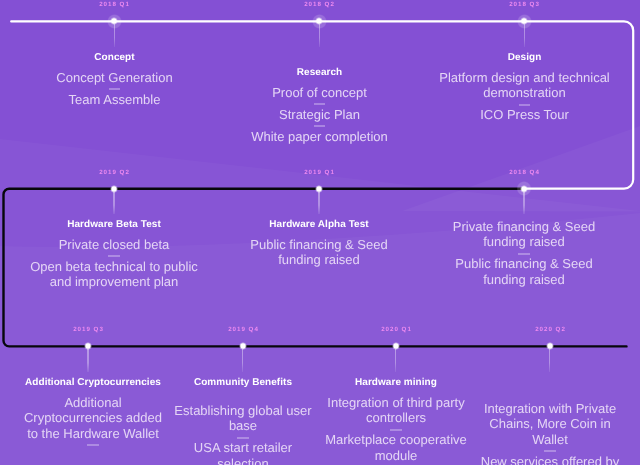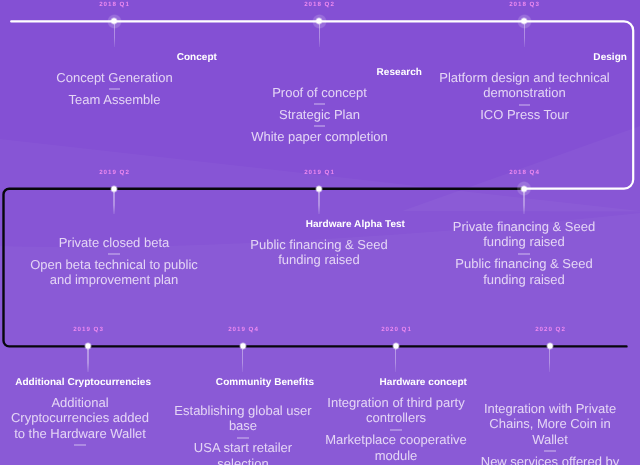--- a/index.html
+++ b/index.html
@@ -24,21 +24,21 @@
   .stem{position:absolute;width:1.6px;z-index:4;
         background:linear-gradient(to bottom, rgba(255,255,255,0.40) 0%,
                    rgba(255,255,255,0.34) 60%, rgba(255,255,255,0.08) 100%);}
 
   .qlabel{position:absolute;color:#EE8AF0;font-size:6.2px;font-weight:bold;
           letter-spacing:1px;white-space:nowrap;
           transform:translateX(calc(-50% + 0.5px));z-index:7;will-change:transform;}
 
   .card{position:absolute;text-align:center;z-index:8;will-change:transform;}
   .card .ttl{font-size:10px;font-weight:bold;color:#ffffff;letter-spacing:0.05px;
-             line-height:12px;text-align:right;}
+             line-height:12px;}
   .card .it{font-size:13px;color:#E4D5F5;line-height:15.4px;font-weight:400;}
   .sep{width:11.6px;height:2.2px;background:rgba(255,255,255,0.30);margin:2.7px auto 1.8px;}
 </style>
 </head>
 <body>
 
 <div id="stage">
   <svg id="bgart" width="640" height="465" viewBox="0 0 640 465">
     <path d="M0,139 L640,211 V465 H0 Z" fill="#ffffff" opacity="0.030"></path>
     <path d="M640,126 V211.5 L402,211 Z" fill="#ffffff" opacity="0.034"></path>
@@ -85,21 +85,22 @@
           <div class="it" style="margin-top: 6px;">Platform design and technical demonstration</div>
           <div class="sep"></div>
           <div class="it">ICO Press Tour</div>
         </div>
       </div>
       <div>
         <div class="dot" style="left: 109.7px; top: 184.5px;"></div>
         <div class="stem" style="left: 113px; top: 191.6px; height: 22.5px;"></div>
         <div class="qlabel" style="left: 113.8px; top: 168.6px;">2019 Q2</div>
         <div class="card" style="left: 27.8px; top: 219.3px; width: 172px;">
-          <div class="it" style="margin-top: 16px;">Private closed beta</div>
+          <div class="ttl">Hardware Beta Test</div>
+          <div class="it" style="margin-top: 6px;">Private closed beta</div>
           <div class="sep"></div>
           <div class="it">Open beta technical to public and improvement plan</div>
         </div>
       </div>
       <div>
         <div class="dot" style="left: 314.9px; top: 184.5px;"></div>
         <div class="stem" style="left: 318.2px; top: 191.6px; height: 22.5px;"></div>
         <div class="qlabel" style="left: 319px; top: 168.6px;">2019 Q1</div>
         <div class="card" style="left: 233px; top: 219.3px; width: 172px;">
           <div class="ttl">Hardware Alpha Test</div>
@@ -114,21 +115,21 @@
         <div class="card" style="left: 438px; top: 219.3px; width: 172px;">
           <div class="it" style="margin-top: 0;">Private financing &amp; Seed funding raised</div>
           <div class="sep"></div>
           <div class="it">Public financing &amp; Seed funding raised</div>
         </div>
       </div>
       <div>
         <div class="dot" style="left: 83.8px; top: 342.3px;"></div>
         <div class="stem" style="left: 87.1px; top: 349.4px; height: 22.5px;"></div>
         <div class="qlabel" style="left: 87.9px; top: 326.4px;">2019 Q3</div>
-        <div class="card" style="left: 9px; top: 377.1px; width: 142px;">
+        <div class="card" style="left: 22px; top: 377.1px; width: 142px;">
           <div class="ttl">Additional Cryptocurrencies</div>
           <div class="it" style="margin-top: 6px;">Additional Cryptocurrencies added to the Hardware Wallet</div>
           <div class="sep"></div>
         </div>
       </div>
       <div>
         <div class="dot" style="left: 238.5px; top: 342.3px;"></div>
         <div class="stem" style="left: 241.8px; top: 349.4px; height: 22.5px;"></div>
         <div class="qlabel" style="left: 242.6px; top: 326.4px;">2019 Q4</div>
         <div class="card" style="left: 171.6px; top: 377.1px; width: 142px;">
@@ -136,21 +137,21 @@
           <div class="it" style="margin-top: 14px;">Establishing global user base</div>
           <div class="sep"></div>
           <div class="it">USA start retailer selection</div>
         </div>
       </div>
       <div>
         <div class="dot" style="left: 391.5px; top: 342.3px;"></div>
         <div class="stem" style="left: 394.8px; top: 349.4px; height: 22.5px;"></div>
         <div class="qlabel" style="left: 395.6px; top: 326.4px;">2020 Q1</div>
         <div class="card" style="left: 324.6px; top: 377.1px; width: 142px;">
-          <div class="ttl">Hardware concept</div>
+          <div class="ttl">Hardware mining</div>
           <div class="it" style="margin-top: 6px;">Integration of third party controllers</div>
           <div class="sep"></div>
           <div class="it">Marketplace cooperative module</div>
         </div>
       </div>
       <div>
         <div class="dot" style="left: 545.5px; top: 342.3px;"></div>
         <div class="stem" style="left: 548.8px; top: 349.4px; height: 22.5px;"></div>
         <div class="qlabel" style="left: 549.6px; top: 326.4px;">2020 Q2</div>
         <div class="card" style="left: 478.6px; top: 377.1px; width: 142px;">

